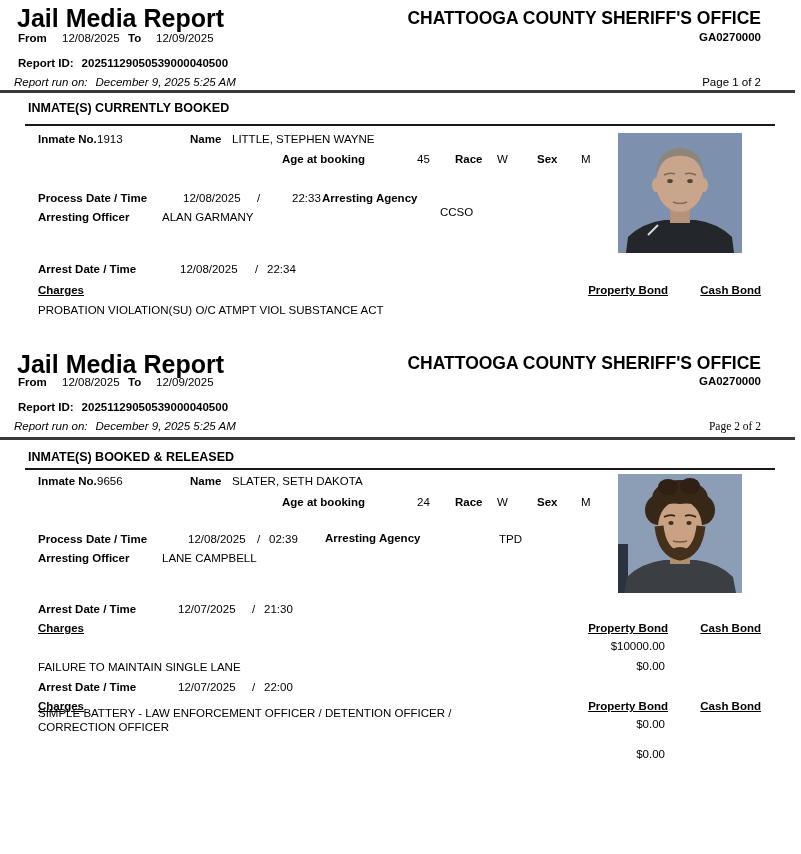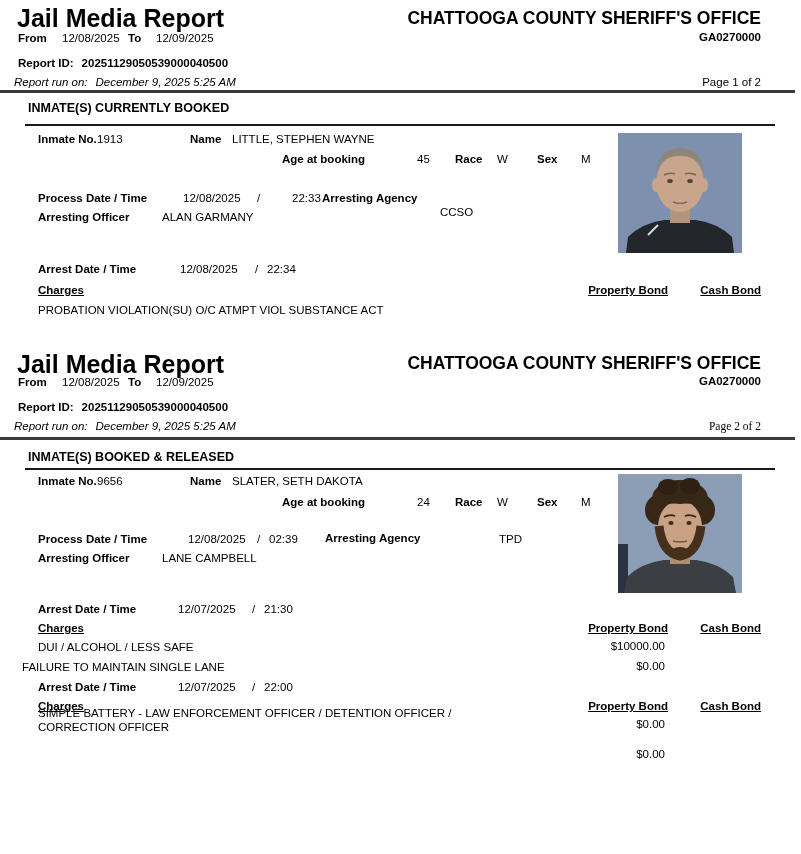--- a/index.html
+++ b/index.html
@@ -179,24 +179,23 @@
 
   <div class="abs b" style="left:38px;top:258px;">Arrest Date / Time</div>
   <div class="abs" style="left:178px;top:258px;">12/07/2025</div>
   <div class="abs" style="left:252px;top:258px;">/</div>
   <div class="abs" style="left:264px;top:258px;">21:30</div>
 
   <div class="abs b u" style="left:38px;top:277px;">Charges</div>
   <div class="abs bond-hdr" style="left:548px;top:277px;"><span>Property Bond</span></div>
   <div class="abs bond-hdr" style="left:671px;top:277px;width:90px;"><span>Cash Bond</span></div>
 
-  <div class="abs charge" style="left:38px;top:295px;">DUI / ALCOHOL / LESS SAFE</div>
   <div class="abs bond-val" style="left:548px;top:295px;">$10000.00</div>
 
-  <div class="abs charge" style="left:22px;top:315px;">FAILURE TO MAINTAIN SINGLE LANE</div>
+  <div class="abs charge" style="left:38px;top:315px;">FAILURE TO MAINTAIN SINGLE LANE</div>
   <div class="abs bond-val" style="left:548px;top:315px;">$0.00</div>
 
   <div class="abs b" style="left:38px;top:336px;">Arrest Date / Time</div>
   <div class="abs" style="left:178px;top:336px;">12/07/2025</div>
   <div class="abs" style="left:252px;top:336px;">/</div>
   <div class="abs" style="left:264px;top:336px;">22:00</div>
 
   <div class="abs b u" style="left:38px;top:355px;">Charges</div>
   <div class="abs bond-hdr" style="left:548px;top:355px;"><span>Property Bond</span></div>
   <div class="abs bond-hdr" style="left:671px;top:355px;width:90px;"><span>Cash Bond</span></div>

